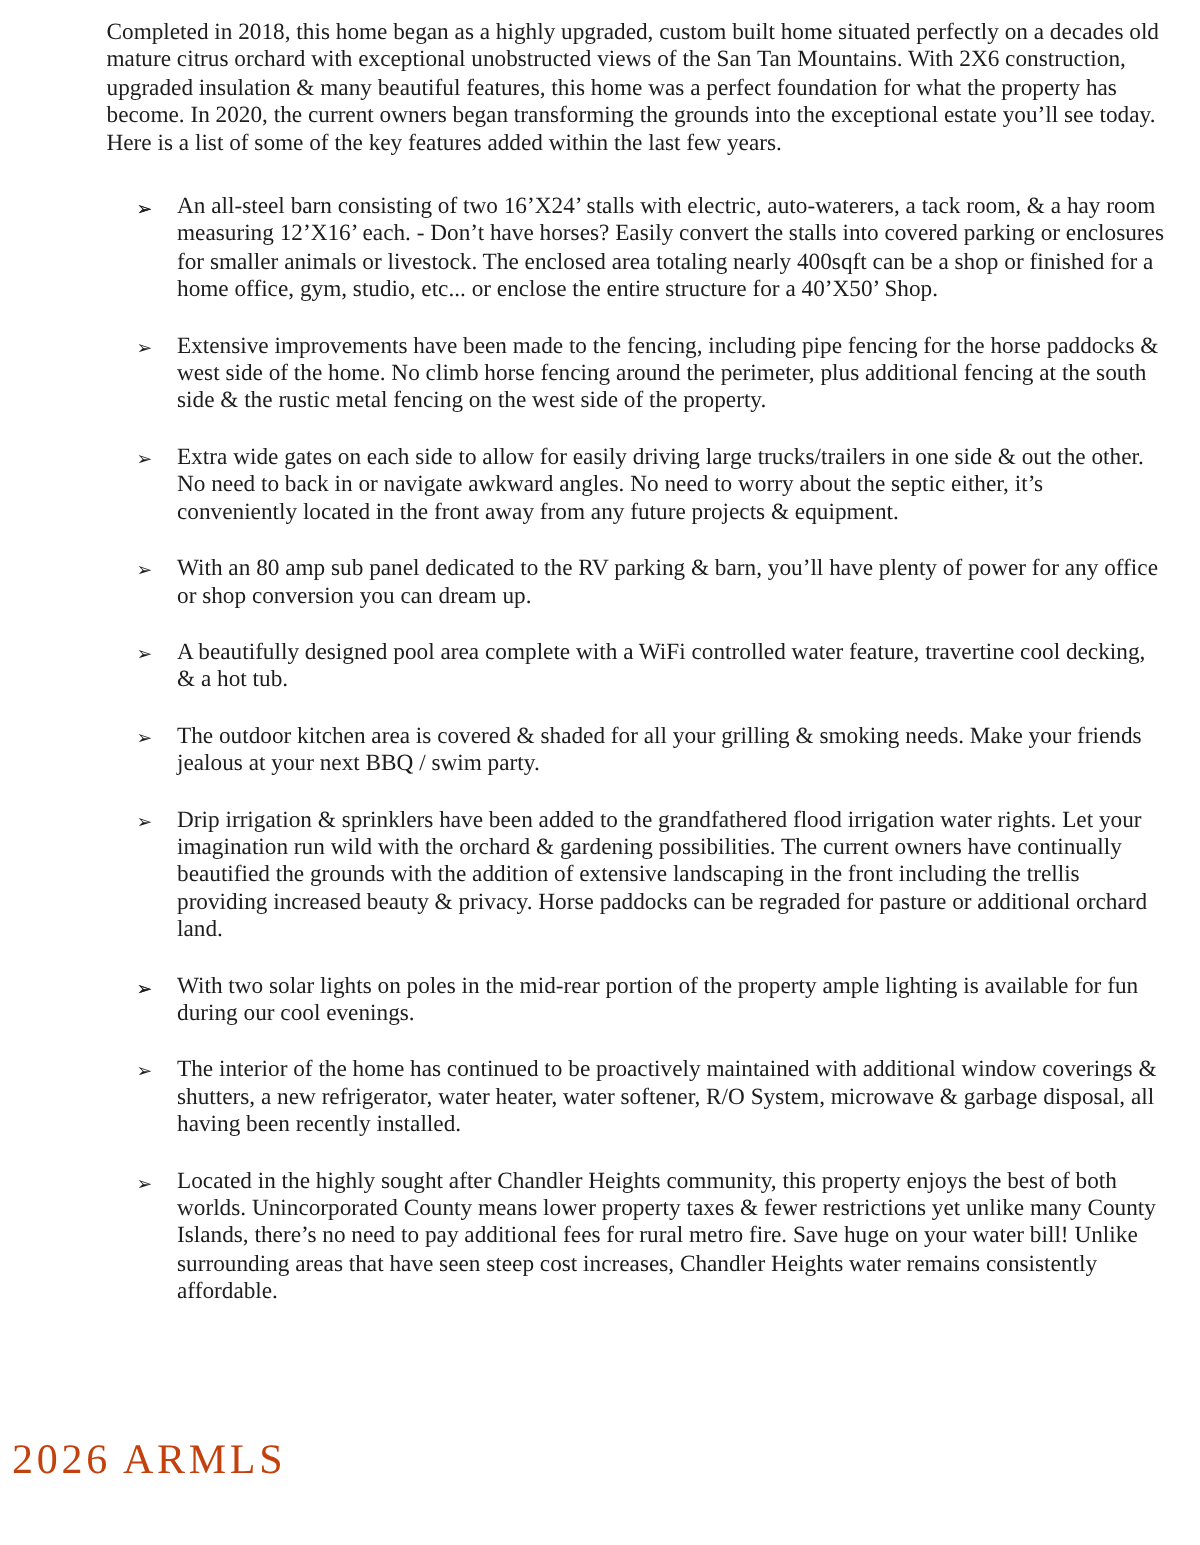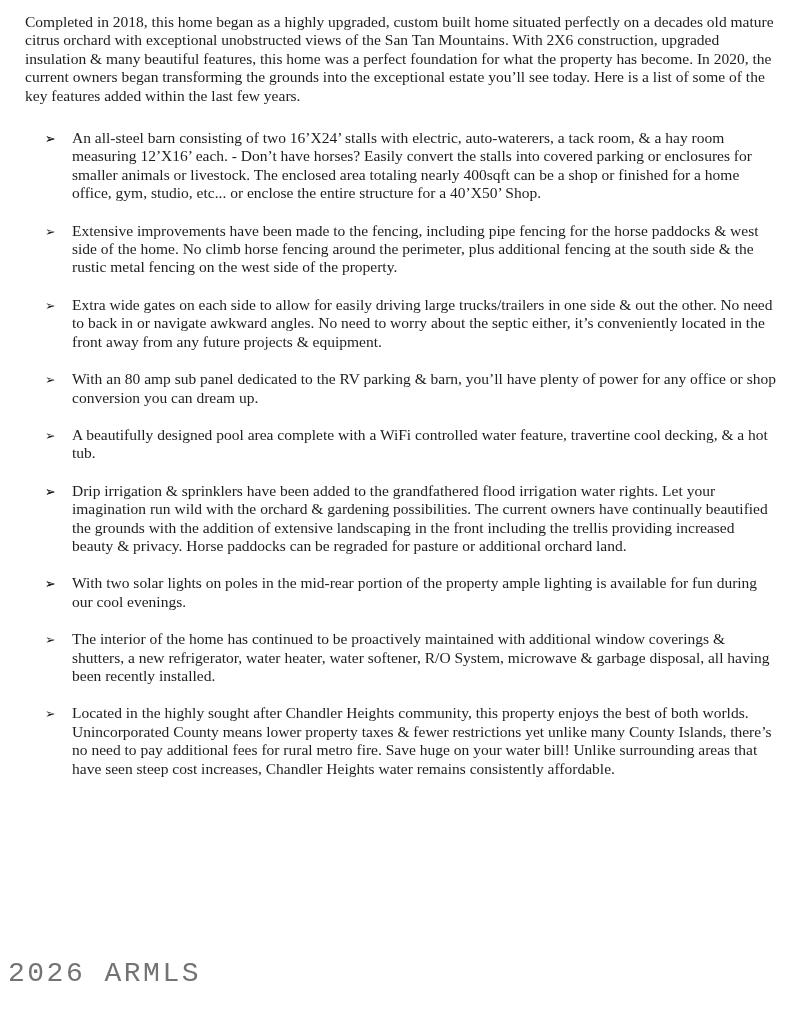--- a/index.html
+++ b/index.html
@@ -10,20 +10,21 @@
     width: 800px;
     height: 1030px;
     background: #ffffff;
     position: relative;
     overflow: hidden;
     font-family: "Liberation Serif", serif;
     color: #1d1d1d;
   }
   .doc {
     padding: 13px 23px 0 25px;
+    margin-left: 46px;
   }
   .intro {
     font-size: 15.5px;
     line-height: 18.4px;
     margin: 0 0 24px 0;
     text-align: left;
   }
   .features {
     margin: 0;
   }
@@ -39,25 +40,25 @@
     left: 20px;
     top: 1px;
     font-family: "DejaVu Sans", sans-serif;
     font-size: 12.5px;
     color: #1d1d1d;
   }
   .watermark {
     position: absolute;
     left: 8px;
     top: 958px;
-    font-family: Liberation Mono, monospace;
+    font-family: Liberation Serif, serif;
     font-size: 28px;
     font-weight: 400;
     letter-spacing: 2.5px;
-    color: #737373;
+    color: #c2410c;
     white-space: nowrap;
   }
 </style>
 </head>
 <body>
 
 <div class="doc">
 
   <p class="intro">Completed in 2018, this home began as a highly upgraded, custom built home situated perfectly on a decades old mature citrus orchard with exceptional unobstructed views of the San Tan Mountains. With 2X6 construction, upgraded insulation &amp; many beautiful features, this home was a perfect foundation for what the property has become. In 2020, the current owners began transforming the grounds into the exceptional estate you’ll see today. Here is a list of some of the key features added within the last few years.</p>
 
@@ -80,20 +81,21 @@
     <div class="feature">
       <span class="bullet">➢</span>
       <span>With an 80 amp sub panel dedicated to the RV parking &amp; barn, you’ll have plenty of power for any office or shop conversion you can dream up.</span>
     </div>
     <div class="feature">
       <span class="bullet">➢</span>
       <span>A beautifully designed pool area complete with a WiFi controlled water feature, travertine cool decking, &amp; a hot tub.</span>
     </div>
     <div class="feature">
       <span class="bullet">➢</span>
+      <span>The outdoor kitchen area is covered &amp; shaded for all your grilling &amp; smoking needs. Make your friends jealous at your next BBQ / swim party.</span>
     </div>
     <div class="feature">
       <span class="bullet">➢</span>
       <span>Drip irrigation &amp; sprinklers have been added to the grandfathered flood irrigation water rights. Let your imagination run wild with the orchard &amp; gardening possibilities. The current owners have continually beautified the grounds with the addition of extensive landscaping in the front including the trellis providing increased beauty &amp; privacy. Horse paddocks can be regraded for pasture or additional orchard land.</span>
     </div>
     <div class="feature">
       <span class="bullet">➢</span>
     </div>
     <div class="feature">
       <span class="bullet">➢</span>

